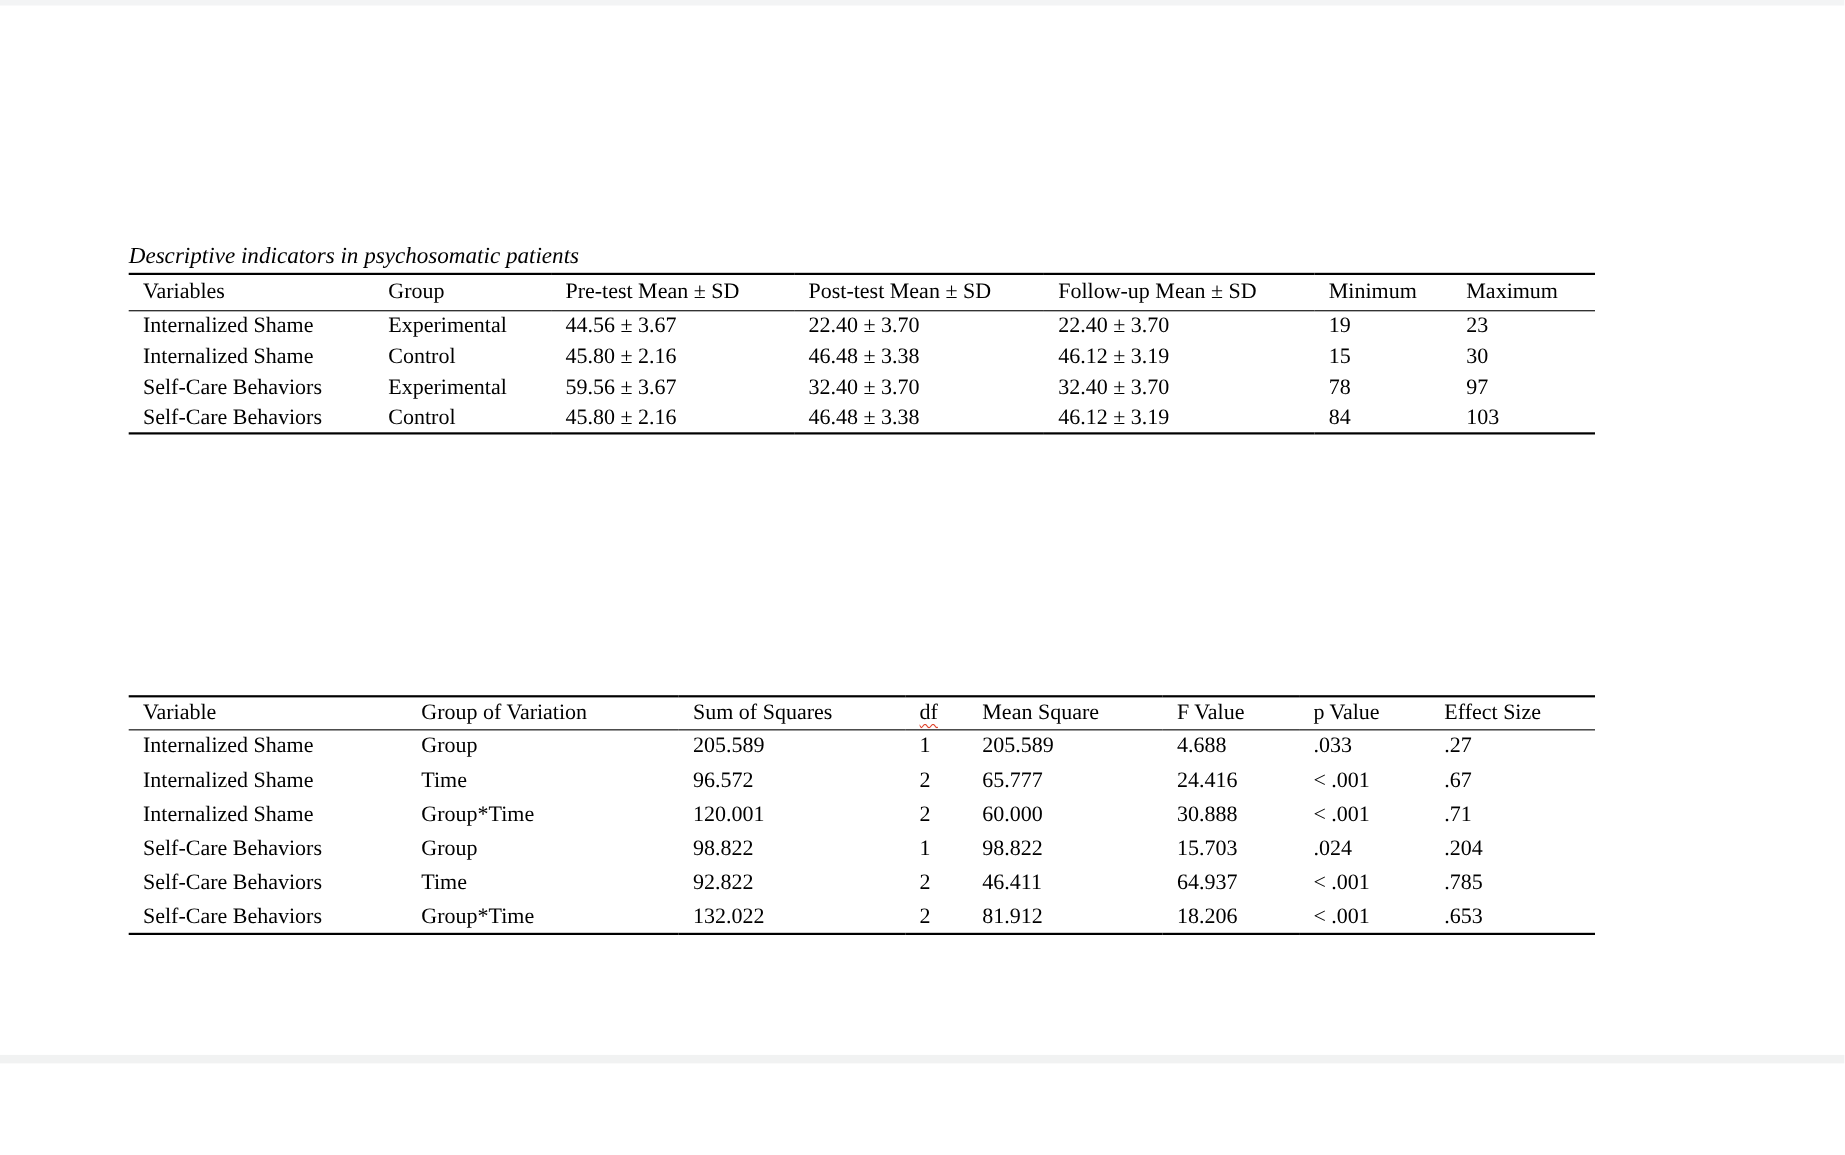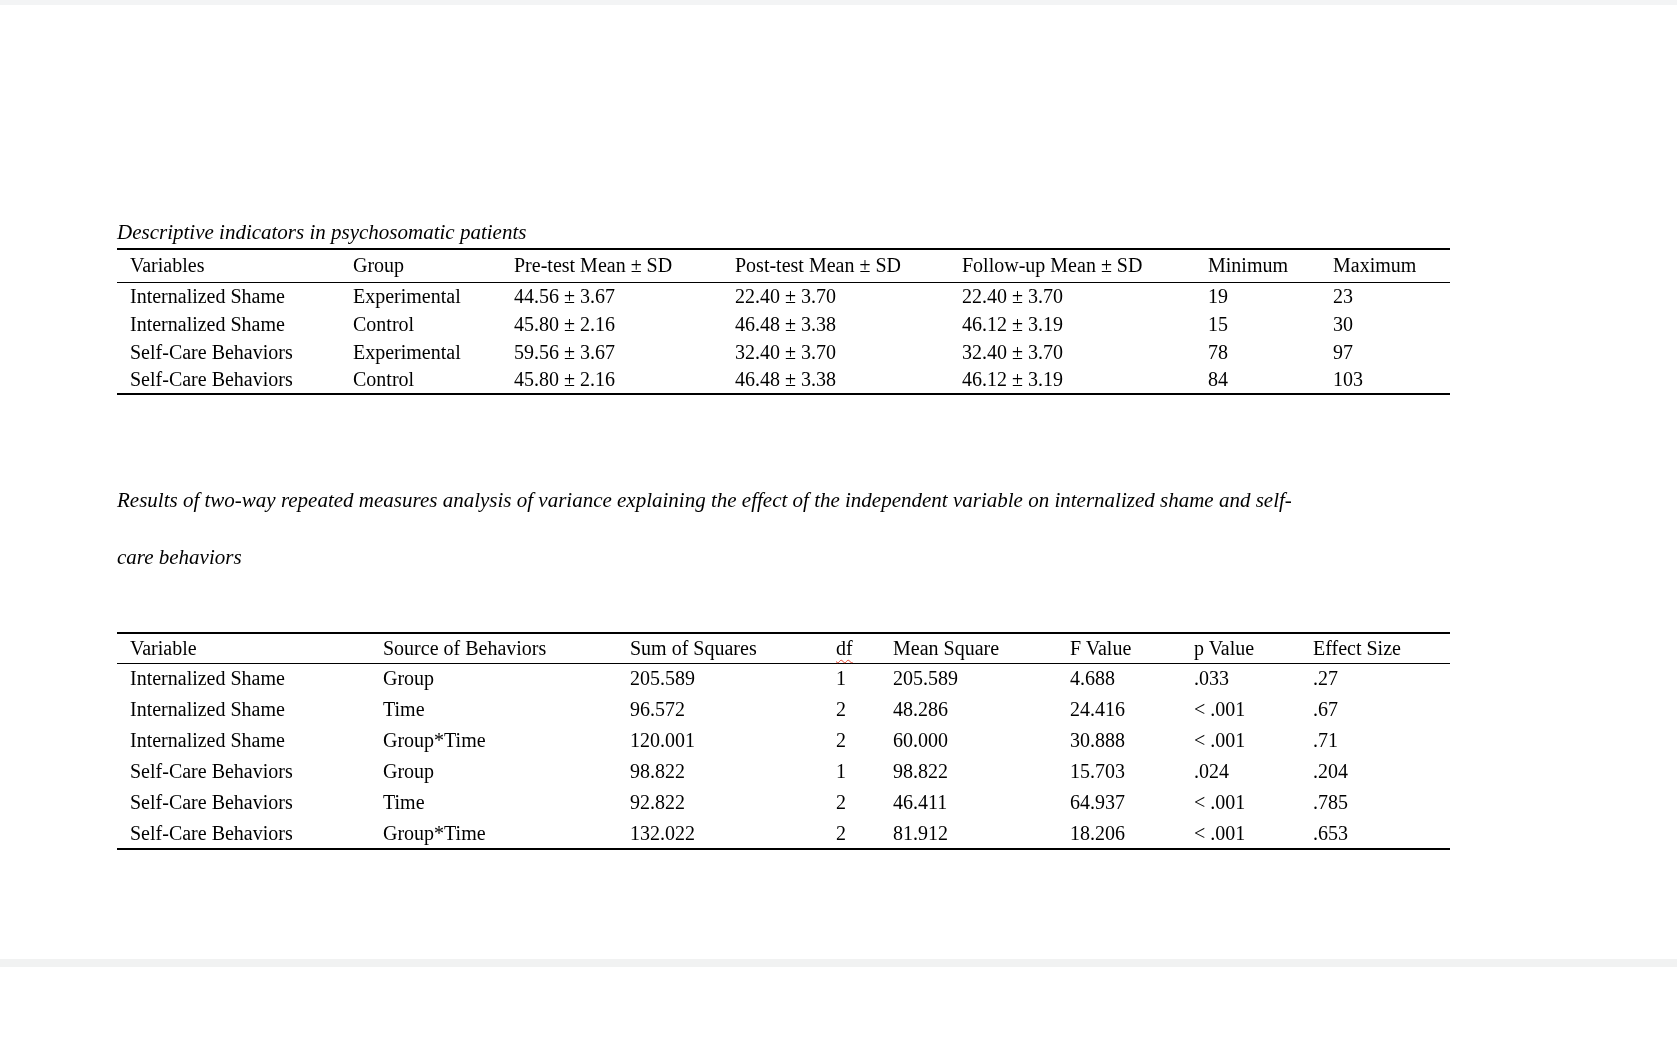--- a/index.html
+++ b/index.html
@@ -138,40 +138,36 @@
         <td>Control</td>
         <td>45.80 ± 2.16</td>
         <td>46.48 ± 3.38</td>
         <td>46.12 ± 3.19</td>
         <td>84</td>
         <td>103</td>
       </tr>
     </tbody>
   </table>
 
-  <div class="caption caption-two">
-    <div class="cap-line">Results of two-way repeated measures analysis of variance explaining the effect of the independent variable on internalized shame and self-</div>
-    <div class="cap-line">care behaviors</div>
-  </div>
 
   <table class="apa table-two">
     <colgroup>
       <col style="width:253px">
         <col style="width:247px">
         <col style="width:206px">
         <col style="width:57px">
         <col style="width:177px">
         <col style="width:124px">
         <col style="width:119px">
         <col style="width:150px">
     </colgroup>
     <thead>
       <tr>
         <th>Variable</th>
-        <th>Source of Behaviors</th>
+        <th>Group of Variation</th>
         <th>Sum of Squares</th>
         <th><span class="spellcheck">df</span></th>
         <th>Mean Square</th>
         <th>F Value</th>
         <th>p Value</th>
         <th>Effect Size</th>
       </tr>
     </thead>
     <tbody>
       <tr>
@@ -182,21 +178,21 @@
         <td>205.589</td>
         <td>4.688</td>
         <td>.033</td>
         <td>.27</td>
       </tr>
       <tr>
         <td>Internalized Shame</td>
         <td>Time</td>
         <td>96.572</td>
         <td>2</td>
-        <td>48.286</td>
+        <td>65.777</td>
         <td>24.416</td>
         <td>&lt; .001</td>
         <td>.67</td>
       </tr>
       <tr>
         <td>Internalized Shame</td>
         <td>Group*Time</td>
         <td>120.001</td>
         <td>2</td>
         <td>60.000</td>

